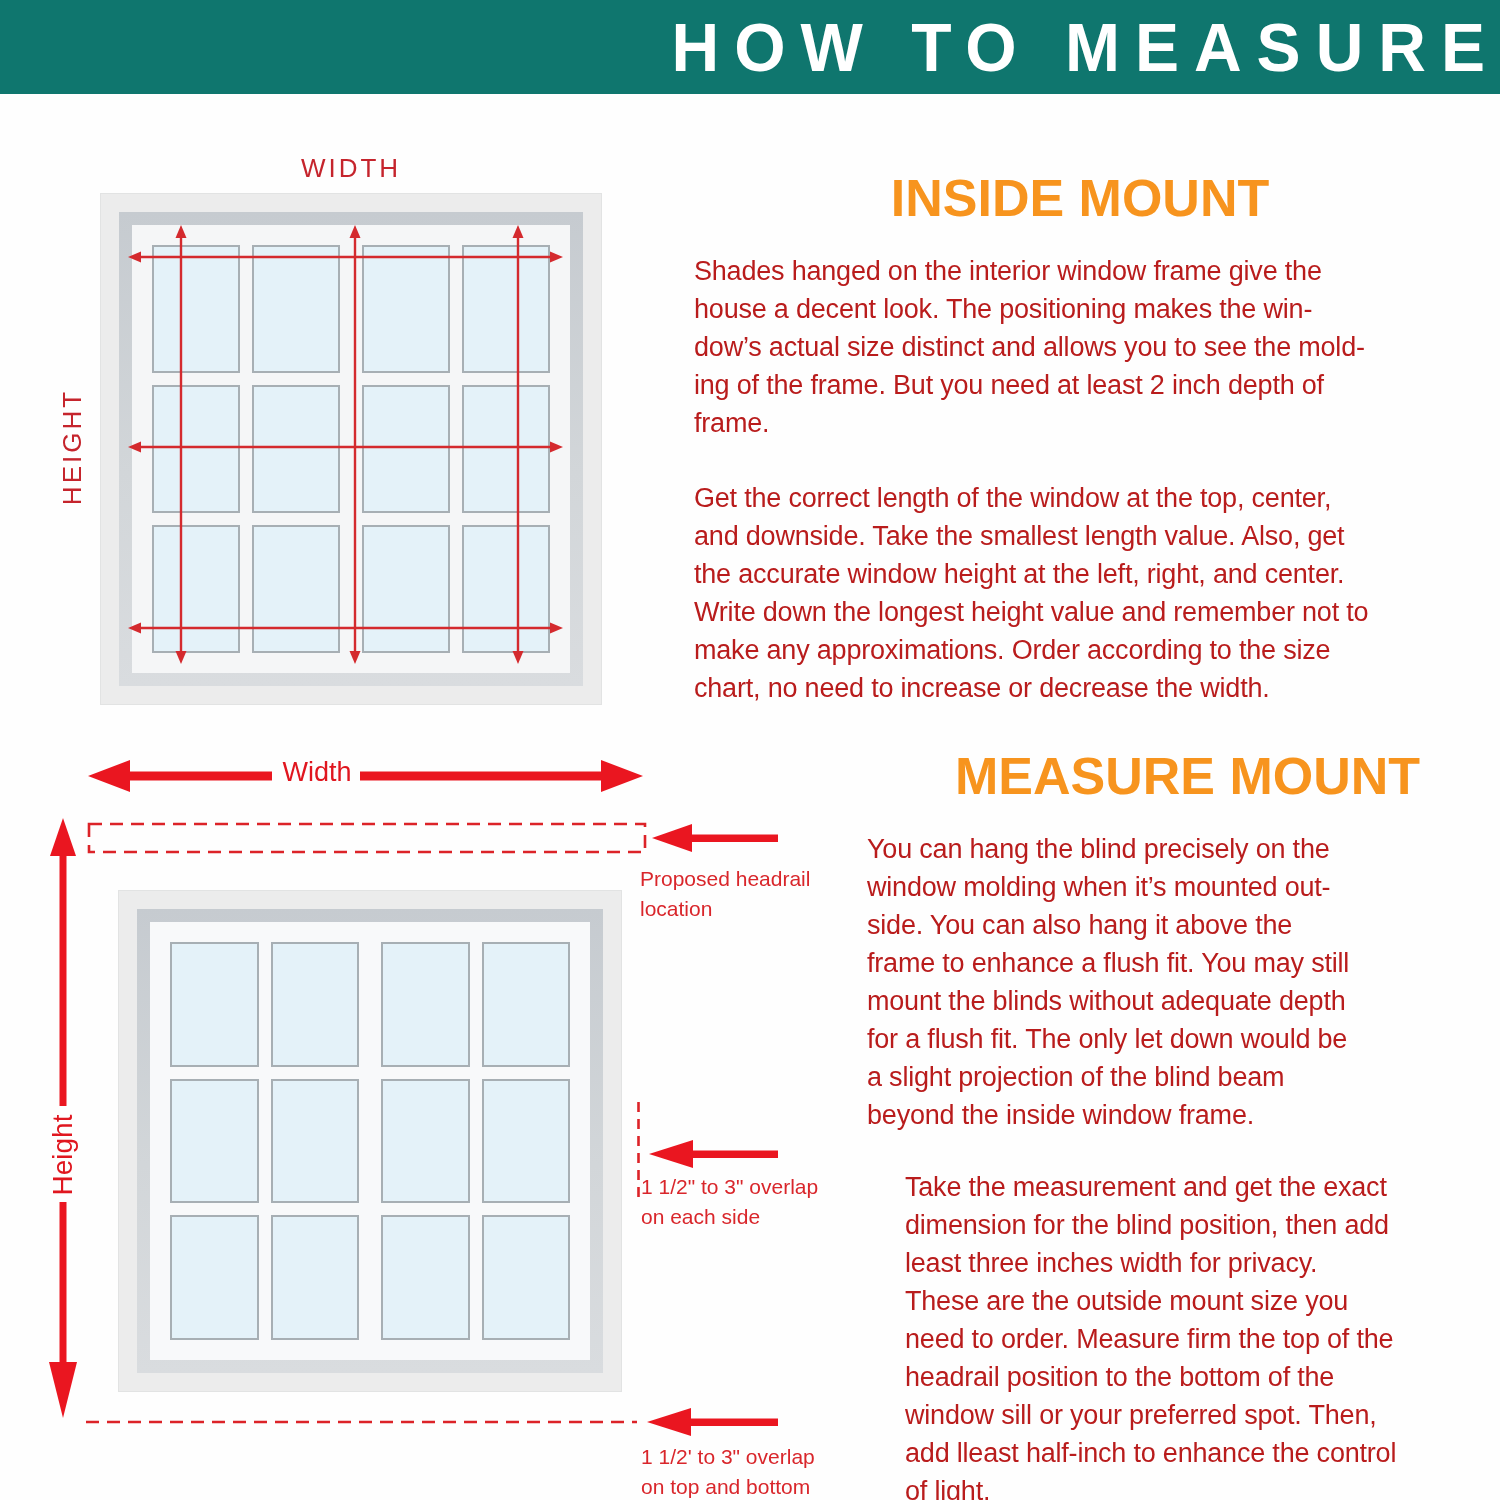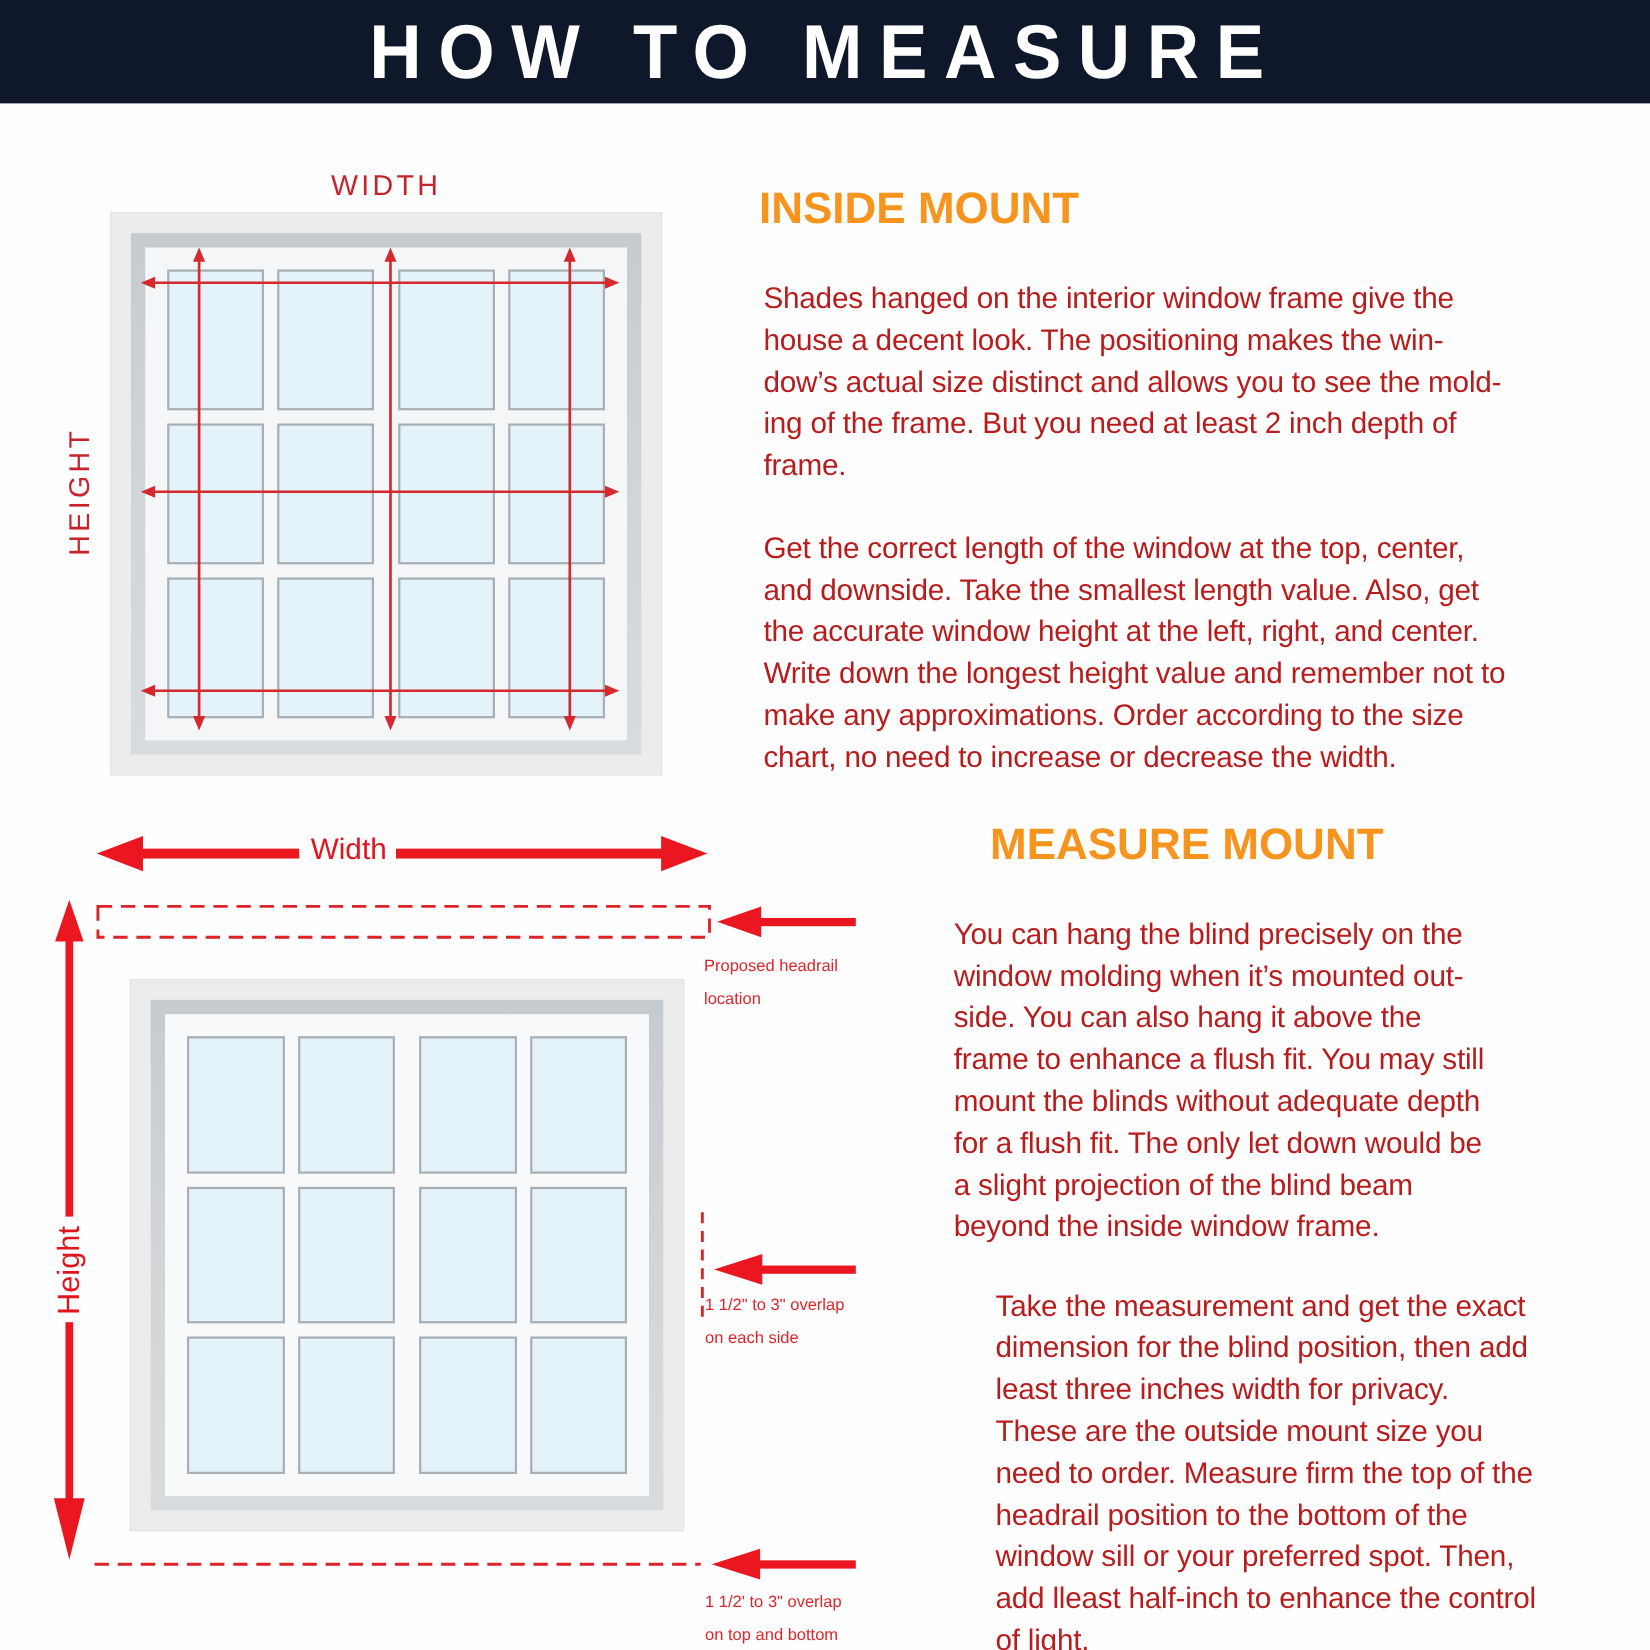--- a/index.html
+++ b/index.html
@@ -1,41 +1,41 @@
 <!DOCTYPE html>
 <html><head>
 <meta charset="utf-8">
 <style>
   html,body{margin:0;padding:0;background:#ffffff;}
   .canvas{position:relative;width:1500px;height:1500px;background:#fefefe;overflow:hidden;
           font-family:"Liberation Sans", sans-serif;}
 
   
-  .header{position:absolute;left:0;top:0;width:1500px;height:94px;background:#0f172a;
-          display:flex;align-items:center;justify-content:center;}
+  .header{position:absolute;left:0;top:0;width:1500px;height:94px;background:#0f766e;
+          display:flex;align-items:center;justify-content:flex-end;}
   .header-title{color:#ffffff;font-weight:bold;font-size:66px;letter-spacing:15px;
                 transform:scaleY(1.05);white-space:nowrap;}
 
   
   .window{position:absolute;background:#ececec;border:1px solid #e2e3e3;padding:18px;box-sizing:border-box;}
   .win-bevel{height:100%;background:linear-gradient(180deg,#c6cbd0 0%,#d2d6d9 55%,#d9dcdf 100%);
              padding:13px;box-sizing:border-box;}
   .win-sashes{height:100%;background:#f5f6f7;padding:20px;display:flex;gap:22px;box-sizing:border-box;}
   .sash{flex:1;display:grid;grid-template-columns:1fr 1fr;grid-template-rows:1fr 1fr 1fr;gap:12px;}
   .pane{background:#e4f2f9;border:2px solid #a7afb4;box-sizing:border-box;}
 
   
   .lbl{position:absolute;color:#c5242c;}
   .lbl-caps{font-size:26px;letter-spacing:3px;font-weight:normal;}
   .rot{transform:rotate(-90deg);transform-origin:center center;text-align:center;}
-  .red-note{position:absolute;color:#d9262b;font-size:15px;line-height:30px;white-space:pre-line;}
+  .red-note{position:absolute;color:#d9262b;font-size:21px;line-height:30px;white-space:pre-line;}
   .bottom-red{color:#e0161f;font-size:28px;}
 
   
-  .mount-heading{position:absolute;color:#F7941E;font-weight:bold;font-size:40px;
+  .mount-heading{position:absolute;color:#F7941E;font-weight:bold;font-size:52px;text-align:center;
                  letter-spacing:0px;white-space:nowrap;}
   .para{position:absolute;color:#b91c1c;font-size:27px;line-height:38px;letter-spacing:-0.2px;
         white-space:pre;}
 
   .overlay{position:absolute;left:0;top:0;pointer-events:none;}
 </style>
 </head>
 <body>
 
 <div class="canvas">

